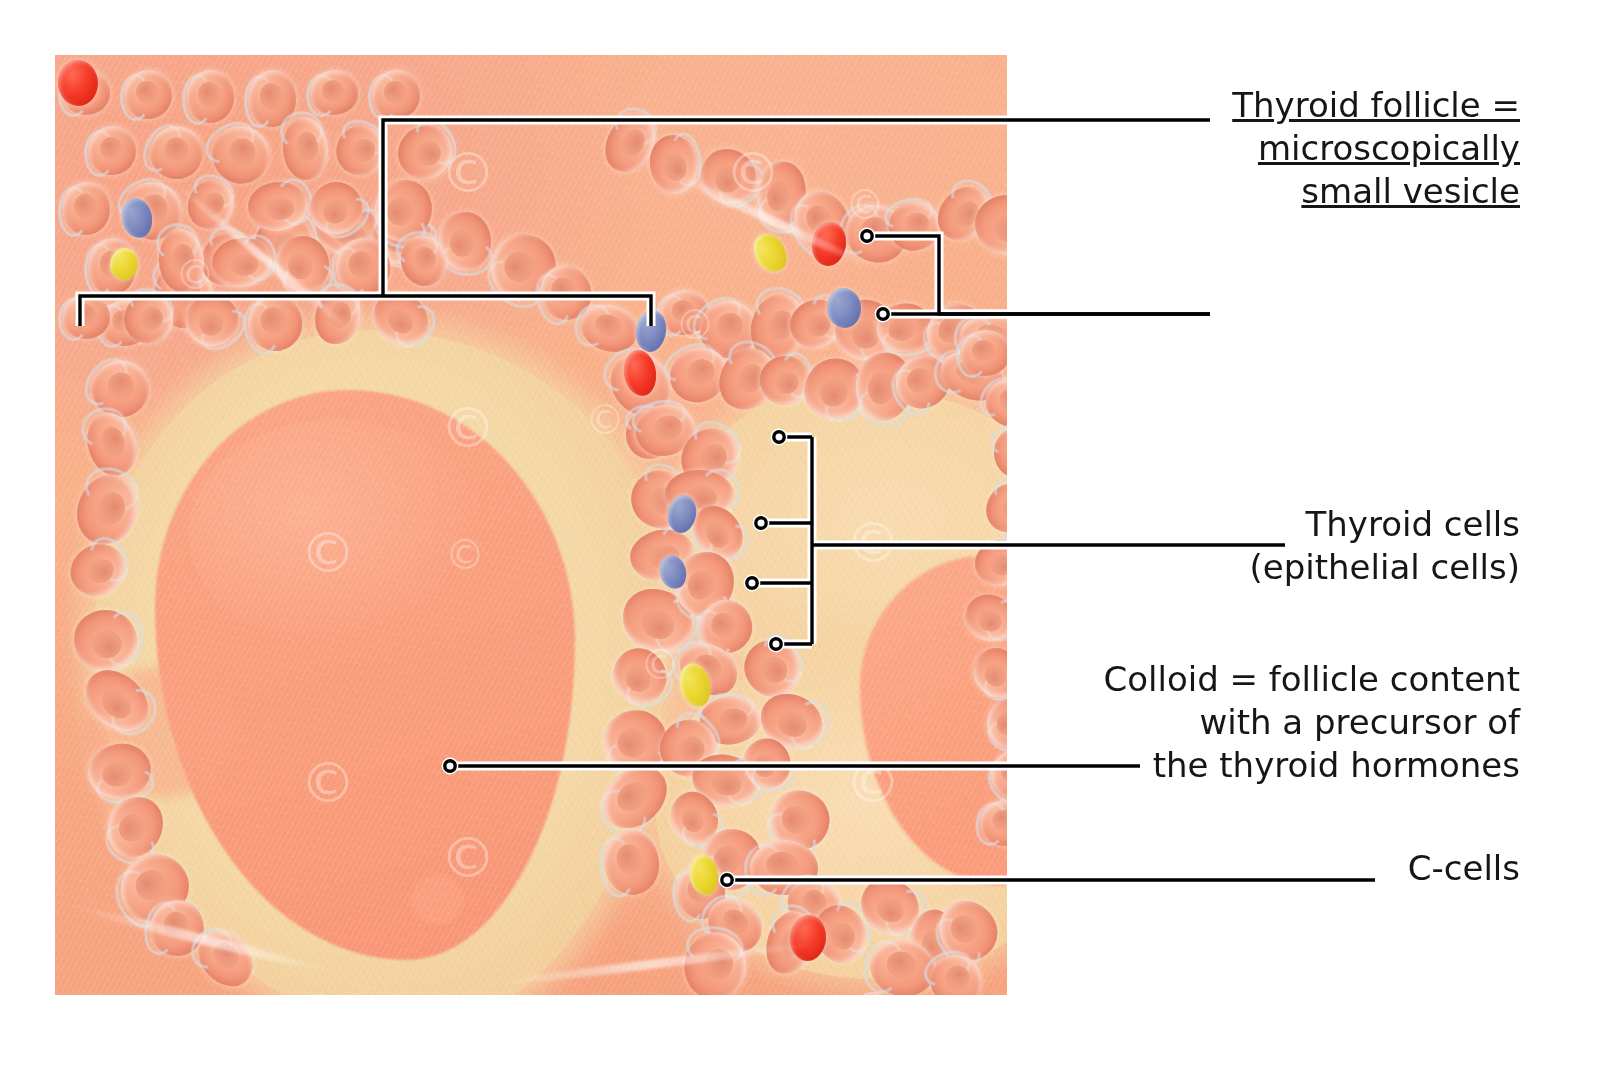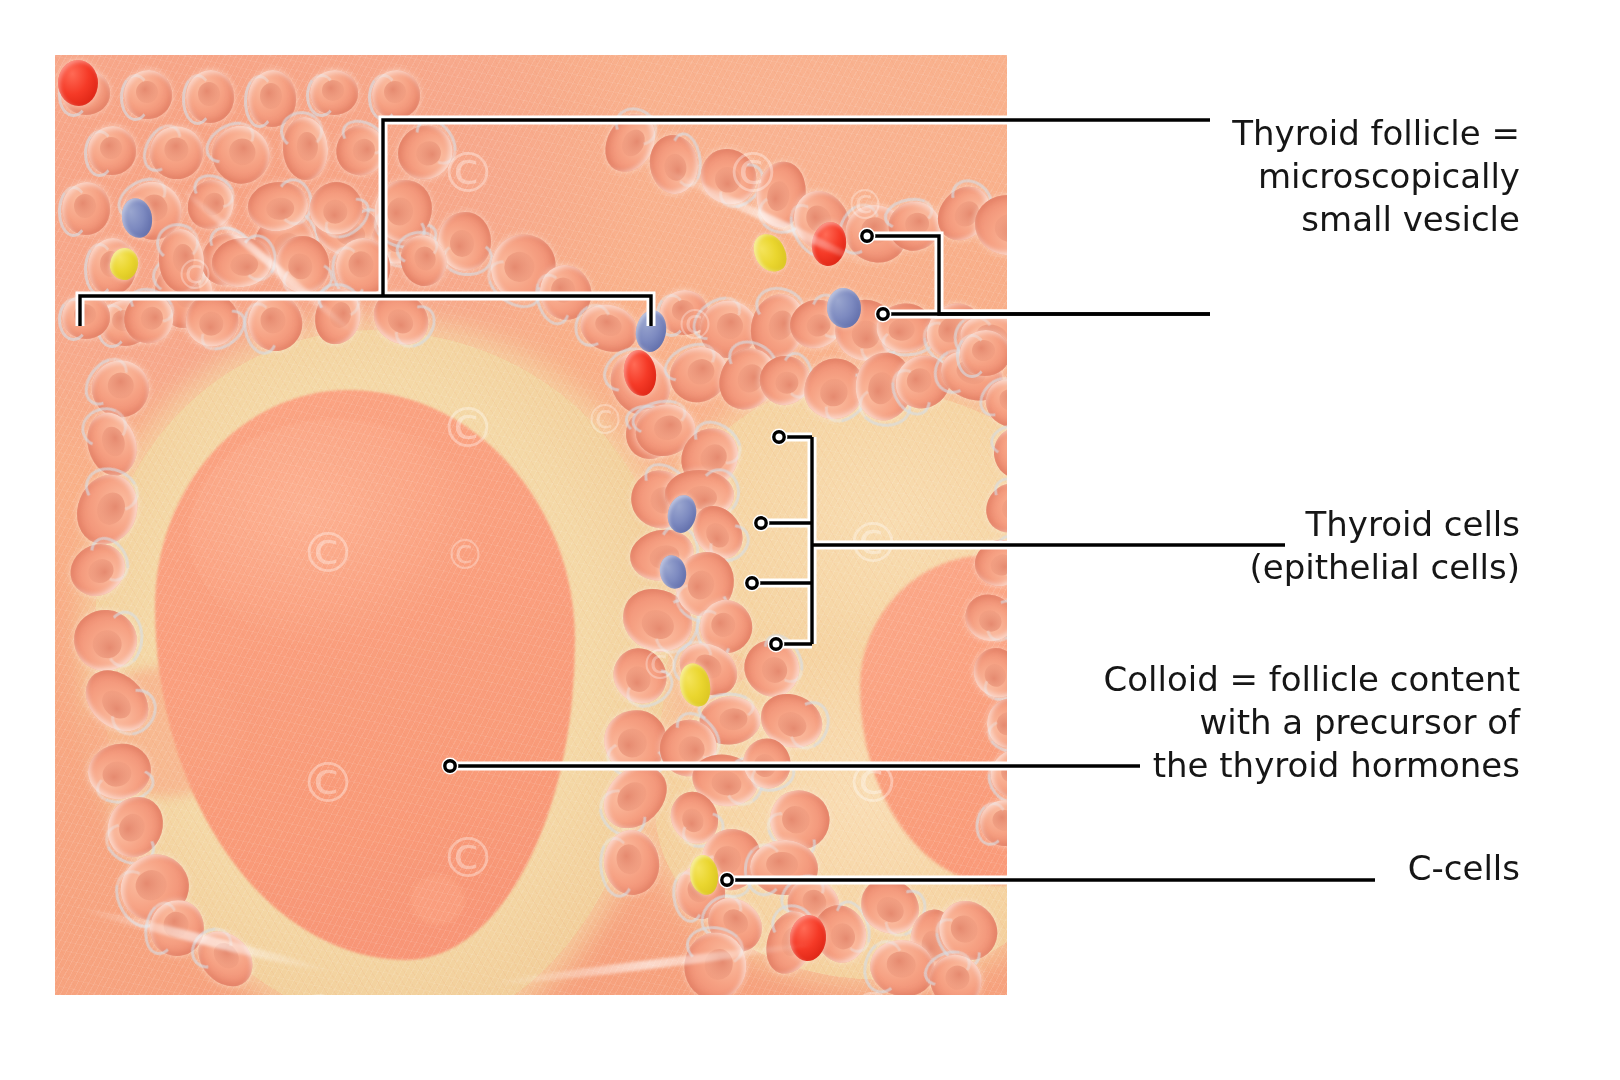--- a/index.html
+++ b/index.html
@@ -324,21 +324,21 @@
         <circle cx="752" cy="583" r="5.2" fill="#fff" stroke="#000" stroke-width="3.4"></circle>
         <circle cx="776" cy="644" r="8.4" fill="#fff"></circle>
         <circle cx="776" cy="644" r="5.2" fill="#fff" stroke="#000" stroke-width="3.4"></circle>
         <circle cx="450" cy="766" r="8.4" fill="#fff"></circle>
         <circle cx="450" cy="766" r="5.2" fill="#fff" stroke="#000" stroke-width="3.4"></circle>
         <circle cx="727" cy="880" r="8.4" fill="#fff"></circle>
         <circle cx="727" cy="880" r="5.2" fill="#fff" stroke="#000" stroke-width="3.4"></circle>
       </g>
   </svg>
 
-  <div class="label" id="lbl-0" style="top: 112px; right: 100px;">Thyroid follicle =
+  <div class="label" id="lbl-0" style="top: 84px; right: 100px; text-decoration: underline;">Thyroid follicle =
 microscopically
 small vesicle</div>
   <div class="label" id="lbl-2" style="top: 503px; right: 100px;">Thyroid cells
 (epithelial cells)</div>
   <div class="label" id="lbl-3" style="top: 658px; right: 100px;">Colloid = follicle content
 with a precursor of
 the thyroid hormones</div>
   <div class="label" id="lbl-4" style="top: 847px; right: 100px;">C-cells</div>
 
 </div>

